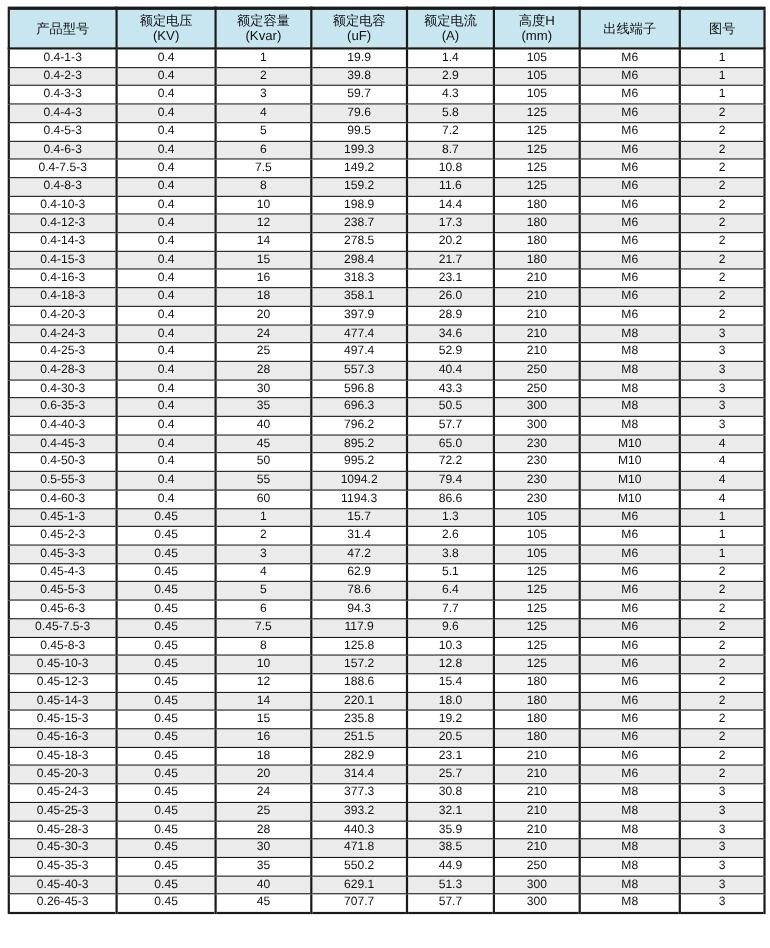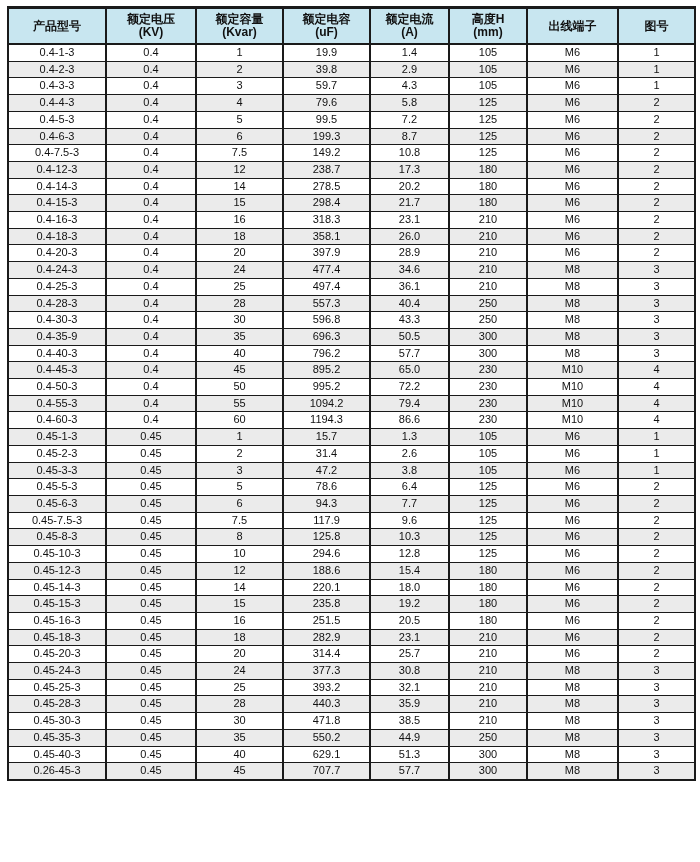--- a/index.html
+++ b/index.html
@@ -36,21 +36,21 @@
     border-left-width:2px;
     border-right-width:2px;
     text-align:center;
     vertical-align:middle;
     overflow:hidden;
     white-space:nowrap;
   }
   thead th{
     background:var(--header-bg);
     font-size:12px;
-    font-weight:bold;
+    font-weight:normal;
     height:30px;
     padding:2px 0;
     border-bottom-width:2px;
     text-align:center;
   }
   thead th div{line-height:13px;}
   tbody td{
     font-size:11px;
     height:15.7px;
     line-height:15.7px;
@@ -171,20 +171,40 @@
         <td>0.4-7.5-3</td>
         <td>0.4</td>
         <td>7.5</td>
         <td>149.2</td>
         <td>10.8</td>
         <td>125</td>
         <td>M6</td>
         <td>2</td>
       </tr>
       <tr>
+        <td>0.4-8-3</td>
+        <td>0.4</td>
+        <td>8</td>
+        <td>159.2</td>
+        <td>11.6</td>
+        <td>125</td>
+        <td>M6</td>
+        <td>2</td>
+      </tr>
+      <tr>
+        <td>0.4-10-3</td>
+        <td>0.4</td>
+        <td>10</td>
+        <td>198.9</td>
+        <td>14.4</td>
+        <td>180</td>
+        <td>M6</td>
+        <td>2</td>
+      </tr>
+      <tr>
         <td>0.4-12-3</td>
         <td>0.4</td>
         <td>12</td>
         <td>238.7</td>
         <td>17.3</td>
         <td>180</td>
         <td>M6</td>
         <td>2</td>
       </tr>
       <tr>
@@ -245,21 +265,21 @@
         <td>34.6</td>
         <td>210</td>
         <td>M8</td>
         <td>3</td>
       </tr>
       <tr>
         <td>0.4-25-3</td>
         <td>0.4</td>
         <td>25</td>
         <td>497.4</td>
-        <td>36.1</td>
+        <td>52.9</td>
         <td>210</td>
         <td>M8</td>
         <td>3</td>
       </tr>
       <tr>
         <td>0.4-28-3</td>
         <td>0.4</td>
         <td>28</td>
         <td>557.3</td>
         <td>40.4</td>
@@ -271,21 +291,21 @@
         <td>0.4-30-3</td>
         <td>0.4</td>
         <td>30</td>
         <td>596.8</td>
         <td>43.3</td>
         <td>250</td>
         <td>M8</td>
         <td>3</td>
       </tr>
       <tr>
-        <td>0.4-35-9</td>
+        <td>0.6-35-3</td>
         <td>0.4</td>
         <td>35</td>
         <td>696.3</td>
         <td>50.5</td>
         <td>300</td>
         <td>M8</td>
         <td>3</td>
       </tr>
       <tr>
         <td>0.4-40-3</td>
@@ -311,21 +331,21 @@
         <td>0.4-50-3</td>
         <td>0.4</td>
         <td>50</td>
         <td>995.2</td>
         <td>72.2</td>
         <td>230</td>
         <td>M10</td>
         <td>4</td>
       </tr>
       <tr>
-        <td>0.4-55-3</td>
+        <td>0.5-55-3</td>
         <td>0.4</td>
         <td>55</td>
         <td>1094.2</td>
         <td>79.4</td>
         <td>230</td>
         <td>M10</td>
         <td>4</td>
       </tr>
       <tr>
         <td>0.4-60-3</td>
@@ -361,20 +381,30 @@
         <td>0.45-3-3</td>
         <td>0.45</td>
         <td>3</td>
         <td>47.2</td>
         <td>3.8</td>
         <td>105</td>
         <td>M6</td>
         <td>1</td>
       </tr>
       <tr>
+        <td>0.45-4-3</td>
+        <td>0.45</td>
+        <td>4</td>
+        <td>62.9</td>
+        <td>5.1</td>
+        <td>125</td>
+        <td>M6</td>
+        <td>2</td>
+      </tr>
+      <tr>
         <td>0.45-5-3</td>
         <td>0.45</td>
         <td>5</td>
         <td>78.6</td>
         <td>6.4</td>
         <td>125</td>
         <td>M6</td>
         <td>2</td>
       </tr>
       <tr>
@@ -404,21 +434,21 @@
         <td>125.8</td>
         <td>10.3</td>
         <td>125</td>
         <td>M6</td>
         <td>2</td>
       </tr>
       <tr>
         <td>0.45-10-3</td>
         <td>0.45</td>
         <td>10</td>
-        <td>294.6</td>
+        <td>157.2</td>
         <td>12.8</td>
         <td>125</td>
         <td>M6</td>
         <td>2</td>
       </tr>
       <tr>
         <td>0.45-12-3</td>
         <td>0.45</td>
         <td>12</td>
         <td>188.6</td>

